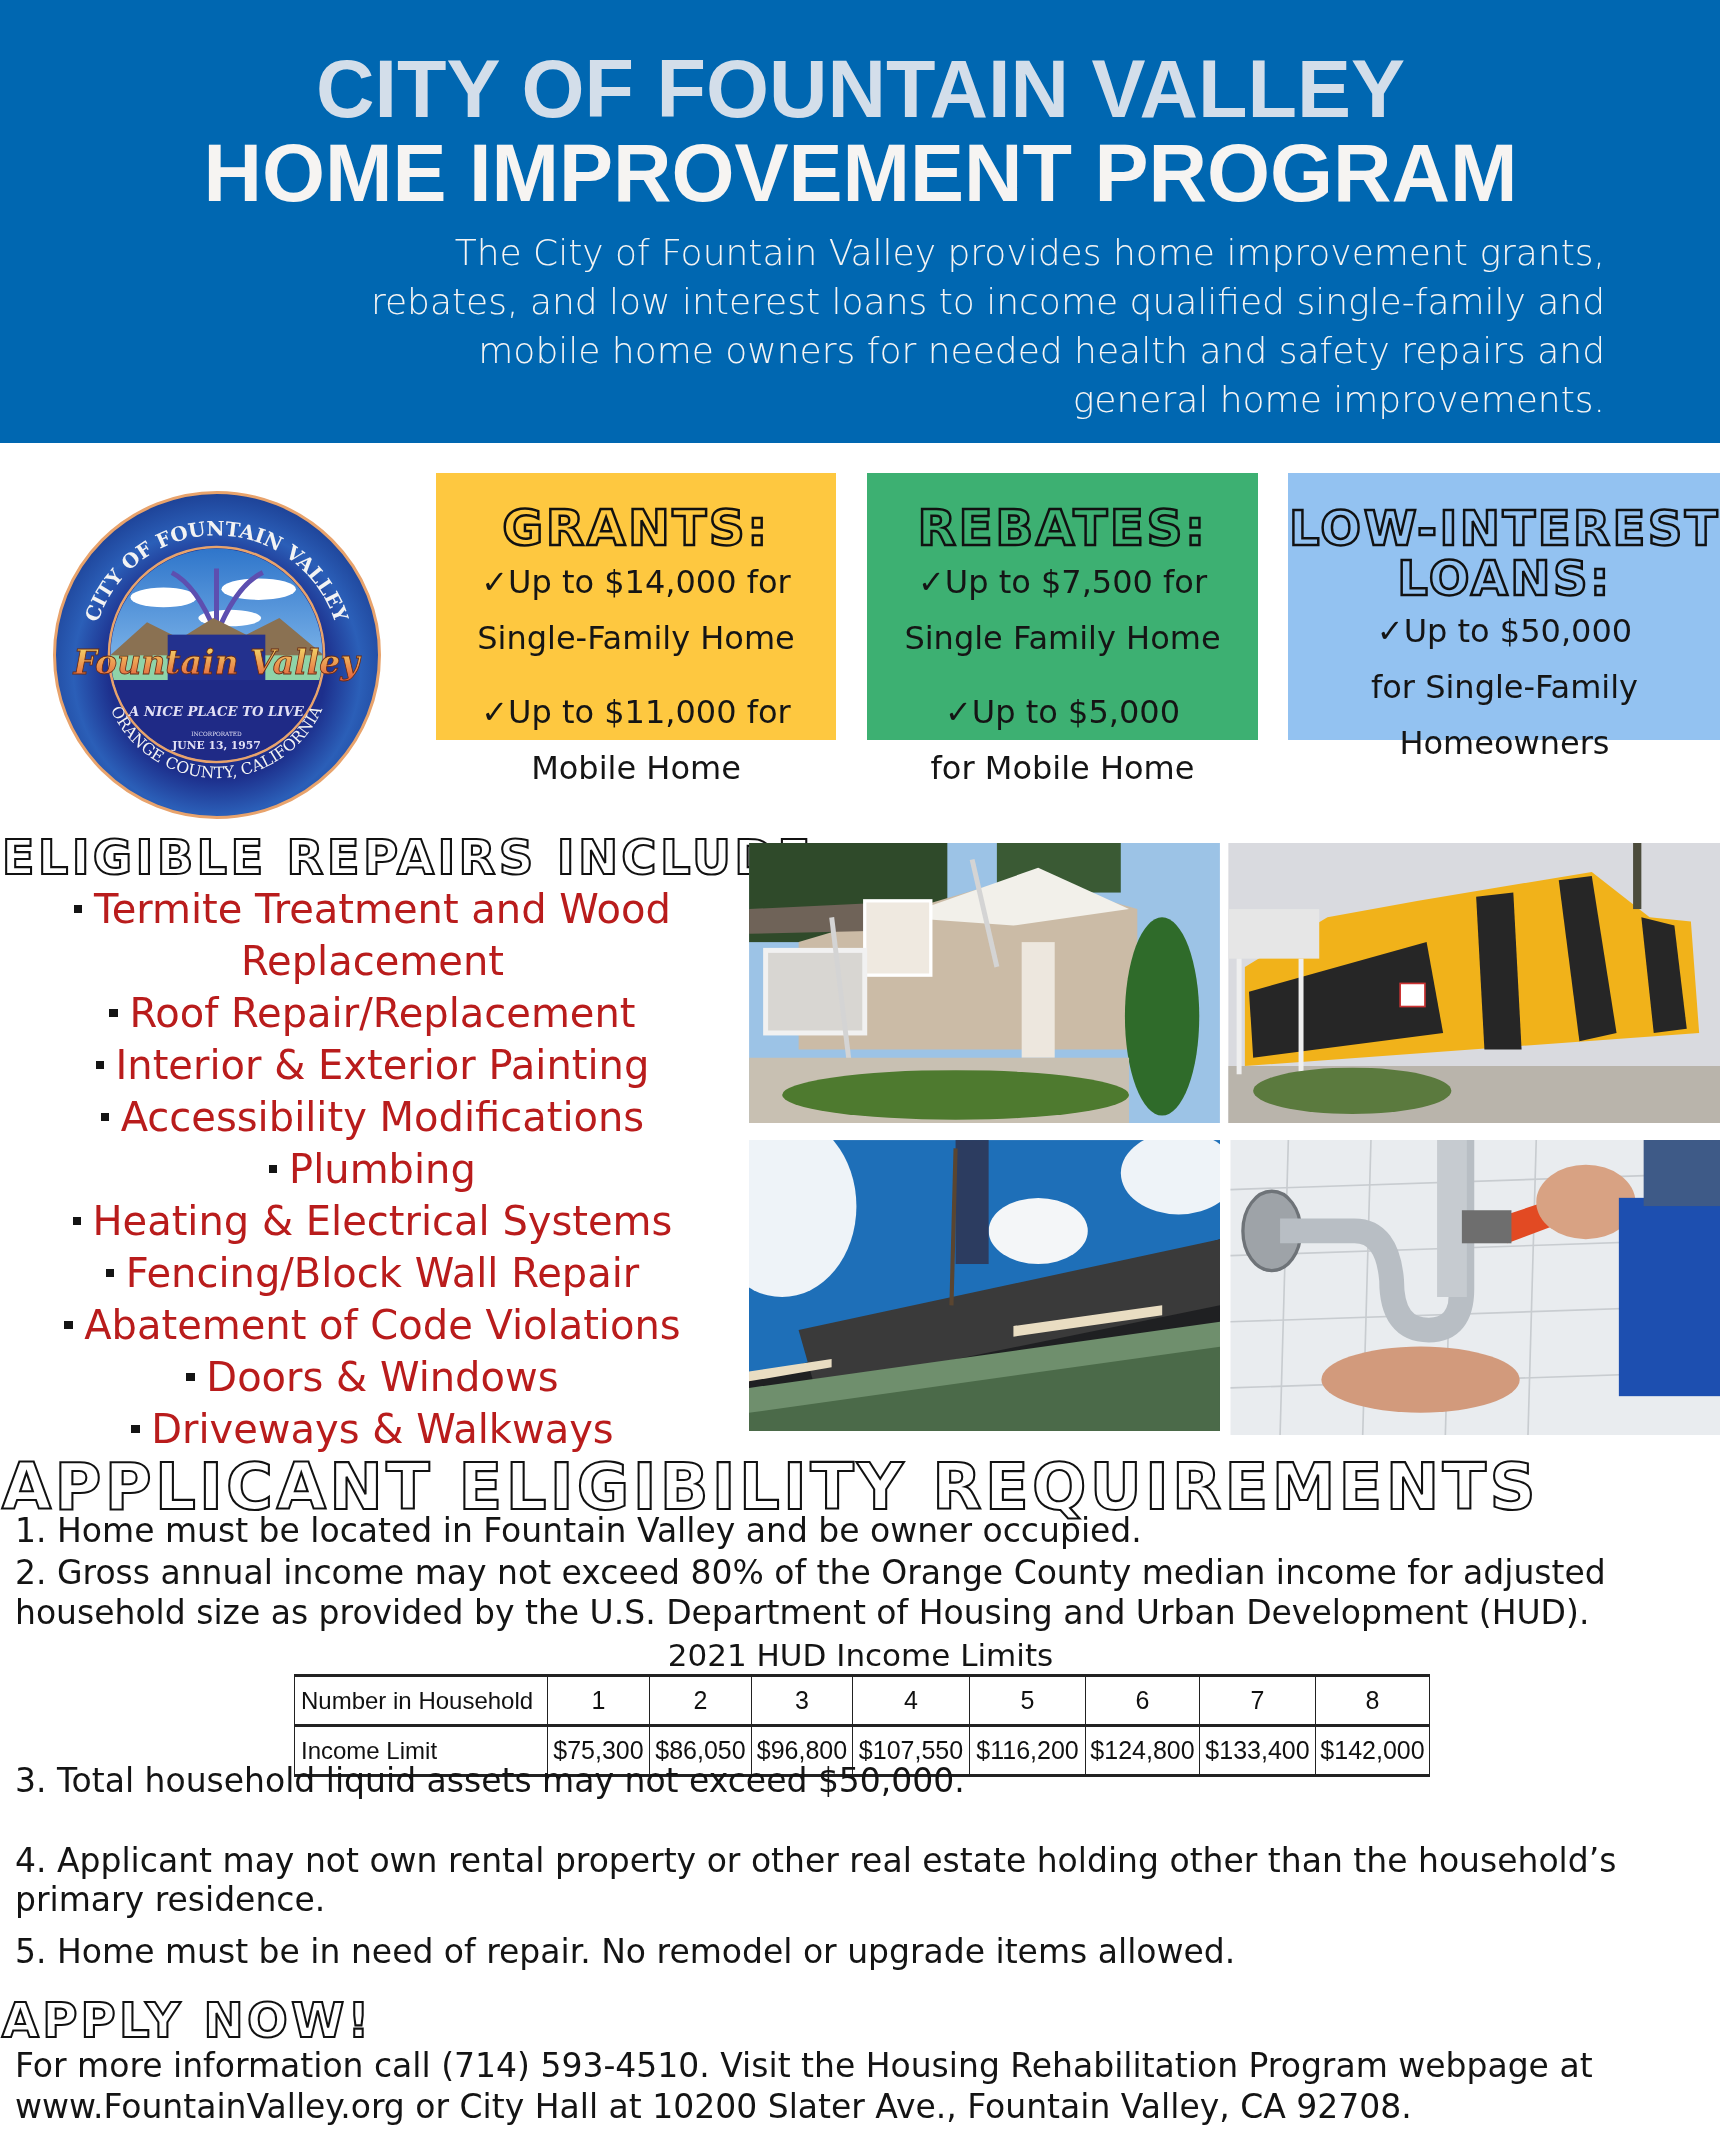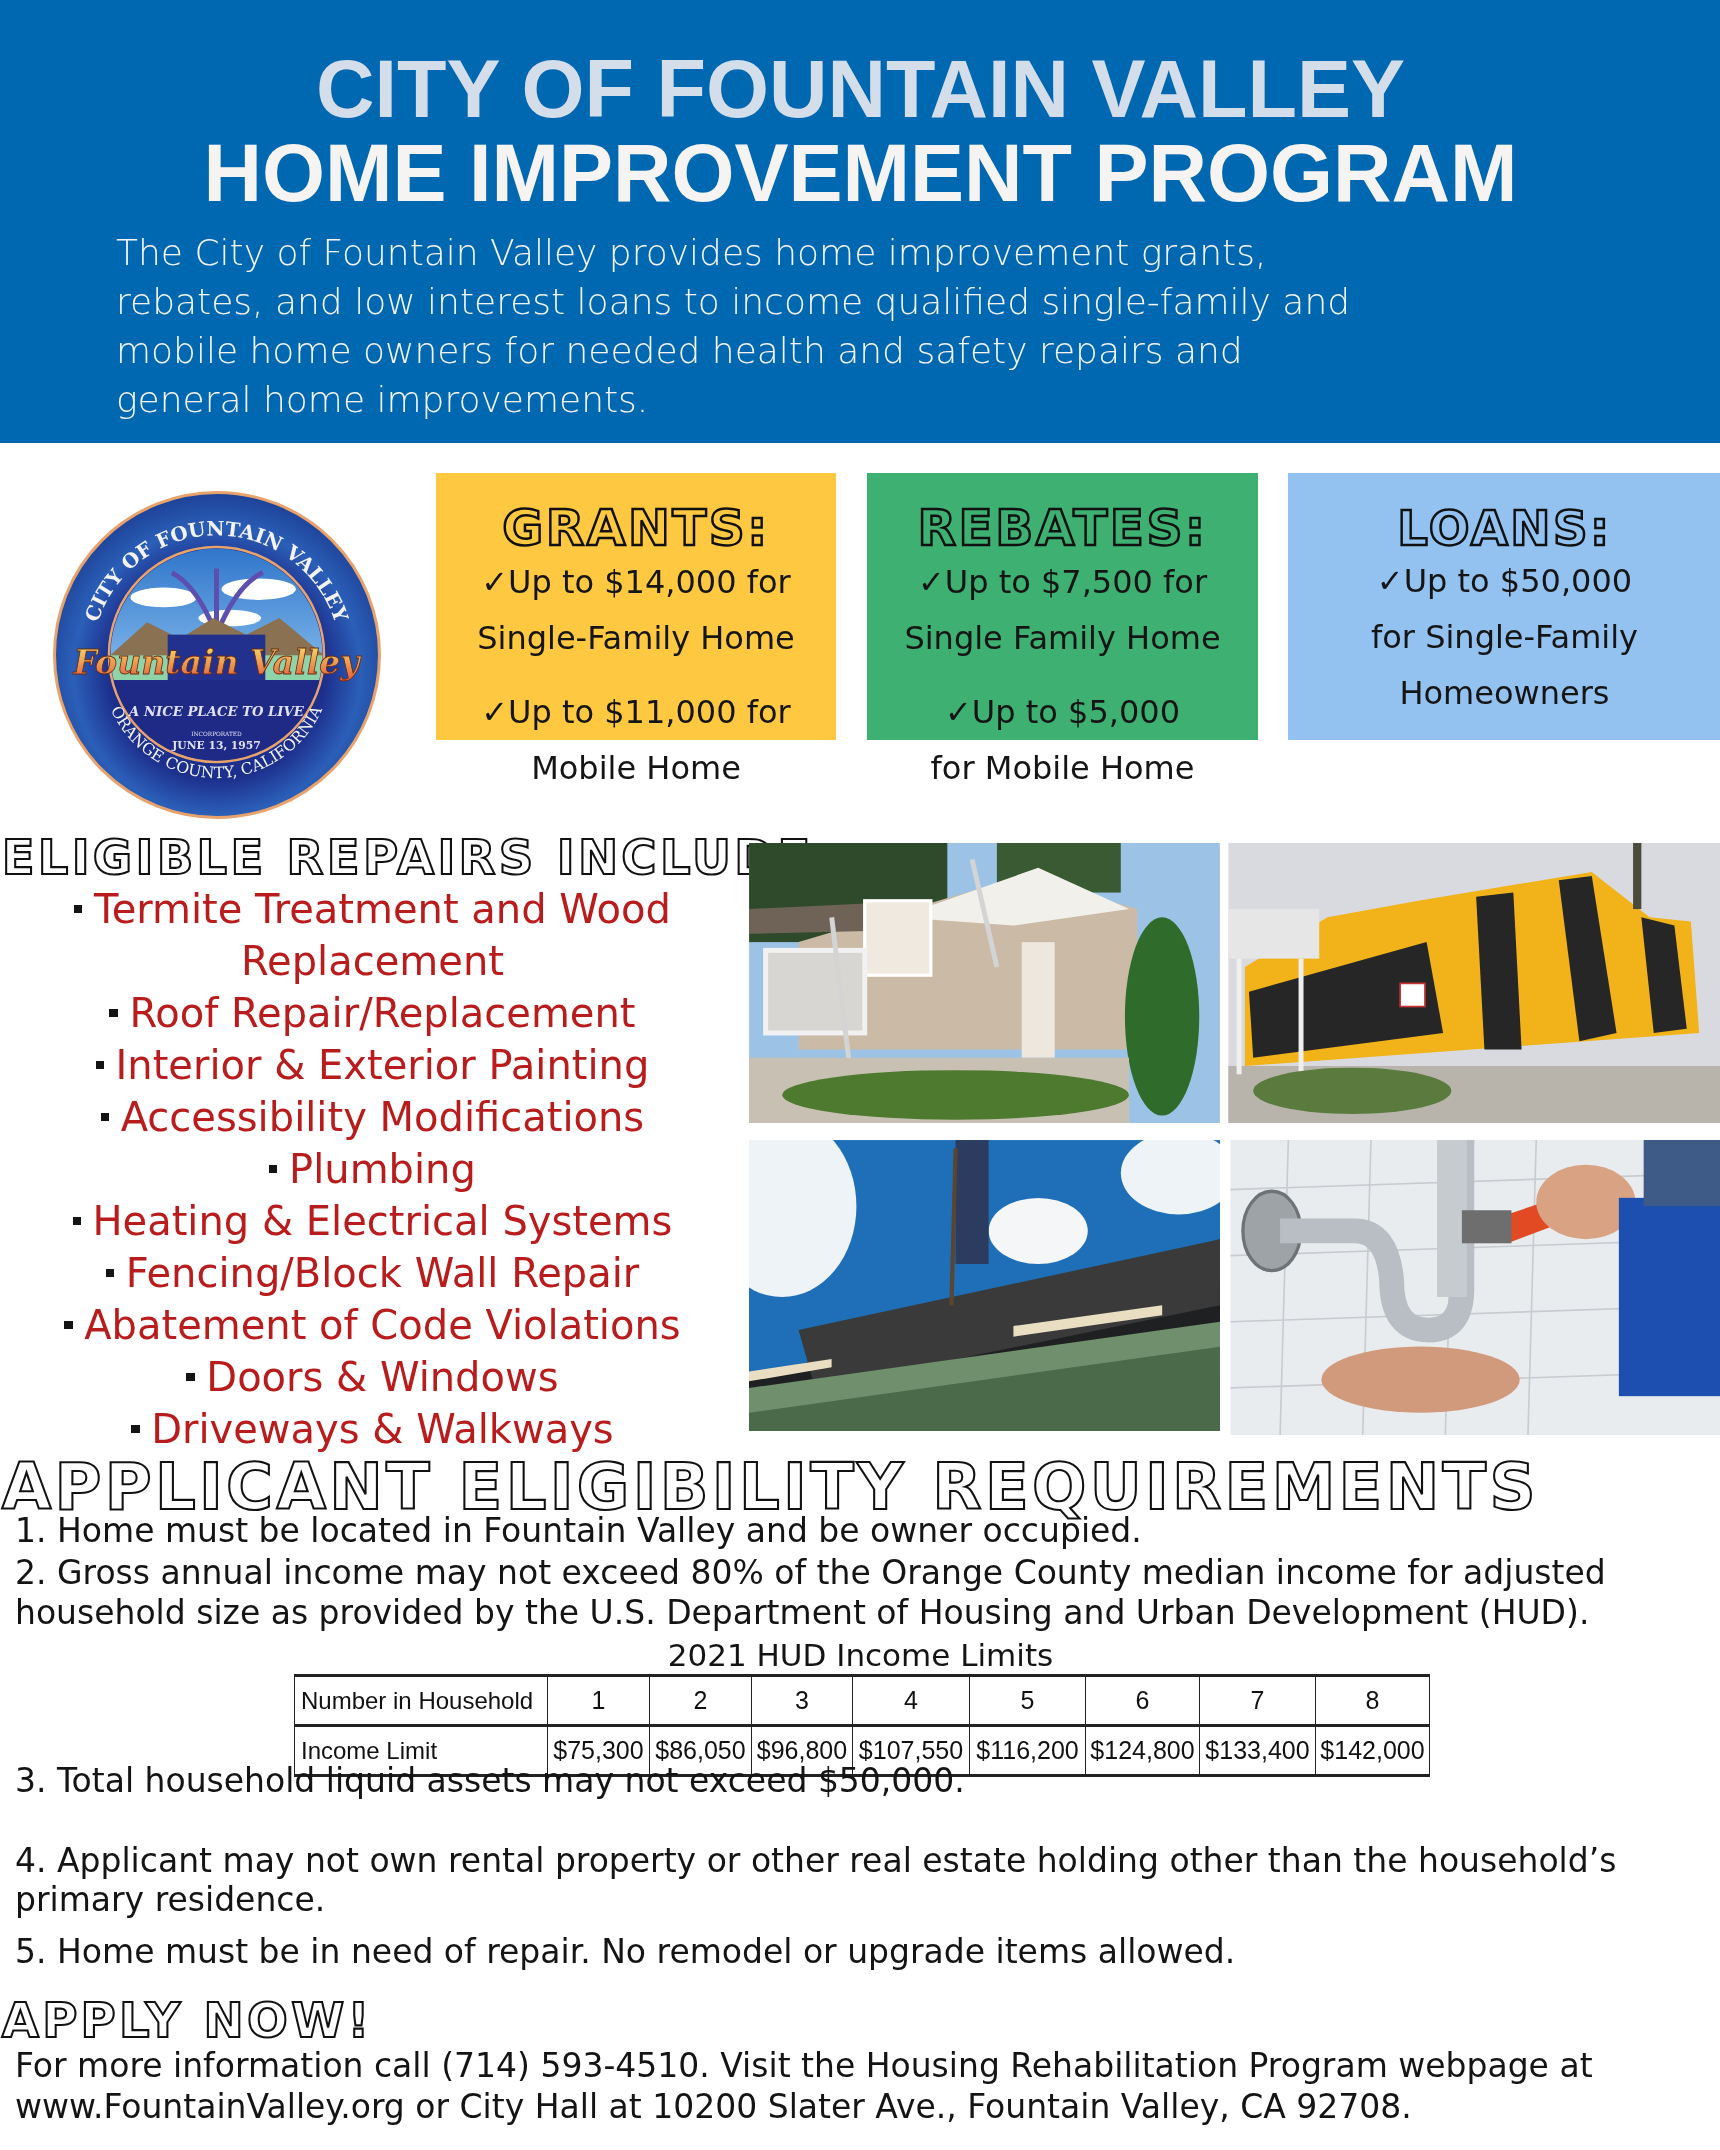--- a/index.html
+++ b/index.html
@@ -6,21 +6,21 @@
   html, body { width: 1721px; height: 2151px; background: #ffffff; overflow: hidden; }
   body { position: relative; font-family: "DejaVu Sans", "Liberation Sans", sans-serif; color: #111; }
 
   .abs { position: absolute; }
 
   
   .header { left: 0; top: 0; width: 1721px; height: 443px; background: #0067B1; }
   .title { left: 0; width: 1721px; text-align: center; font-family: "Liberation Sans", sans-serif; font-weight: 700; letter-spacing: 0px; white-space: nowrap; }
   .title-1 { top: 48px; font-size: 81px; color: #D3DEEA; line-height: 83px; }
   .title-2 { top: 132px; font-size: 81px; color: #F6F4F2; line-height: 83px; }
-  .intro { left: 116px; width: 1489px; top: 228px; text-align: left; color: #F4F4F4; font-family: "DejaVu Sans", sans-serif; font-size: 36px; line-height: 49px; font-weight: 300; }
+  .intro { left: 116px; width: 1489px; top: 228px; text-align: right; color: #F4F4F4; font-family: "DejaVu Sans", sans-serif; font-size: 36px; line-height: 49px; font-weight: 300; }
   .intro-line { display: block; white-space: nowrap; }
 
   
   .logo { left: 53px; top: 491px; width: 328px; height: 328px; border-radius: 50%;
           background: radial-gradient(circle at 50% 55%, #1d2f8c 0%, #1d2f8c 45%, #2b5fb8 60%, #1a3b8f 78%, #0b1442 100%);
           border: 3.3px solid #e8a36c; overflow: hidden; }
   .logo svg { position: absolute; left: 0; top: 0; }
 
   
   .box { top: 473px; height: 267px; text-align: center; color: #151515; }
@@ -138,20 +138,21 @@
   <span class="box-heading">REBATES:</span>
   <span class="box-line">✓Up to $7,500 for</span>
   <span class="box-line">Single Family Home</span>
   <div class="box-gap"></div>
   <span class="box-line">✓Up to $5,000</span>
   <span class="box-line">for Mobile Home</span>
 </div>
 
 <div class="abs box box-loans">
   <div style="height:30px"></div>
+  <span class="box-heading" style="font-size:48px;line-height:50px;">LOW-INTEREST</span>
   <span class="box-heading" style="font-size:48px;line-height:50px;">LOANS:</span>
   <span class="box-line">✓Up to $50,000</span>
   <span class="box-line">for Single-Family</span>
   <span class="box-line">Homeowners</span>
 </div>
 
 <div class="abs section-h h-repairs">ELIGIBLE REPAIRS INCLUDE</div>
 <div class="abs repairs">
   <span class="repair-item"><span class="bullet"></span><span>Termite Treatment and Wood</span></span>
   <span class="repair-item"><span>Replacement</span></span>

